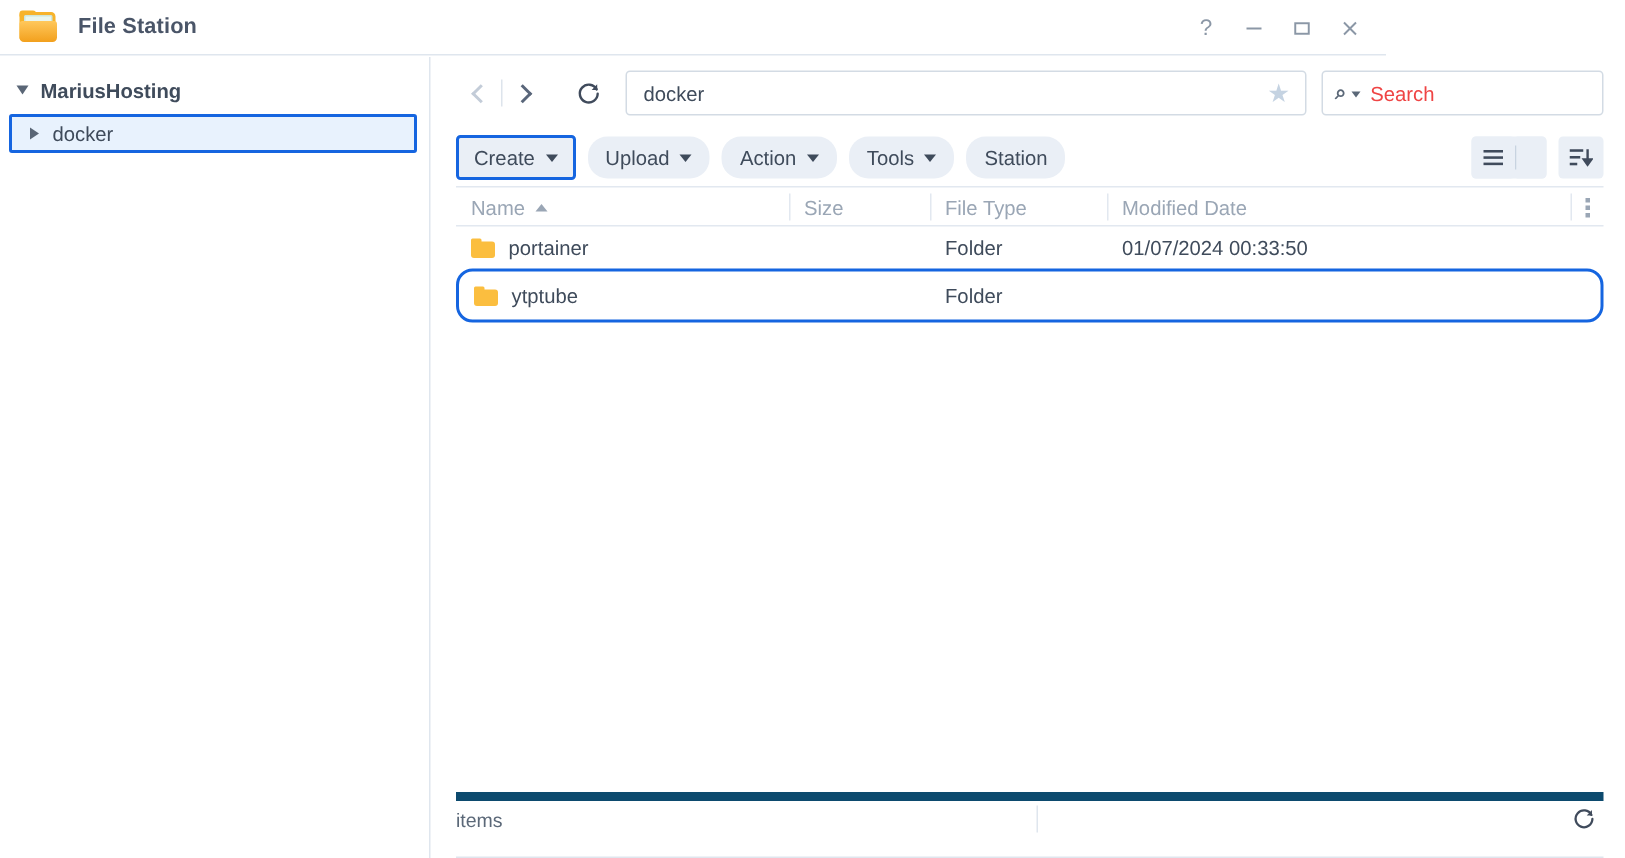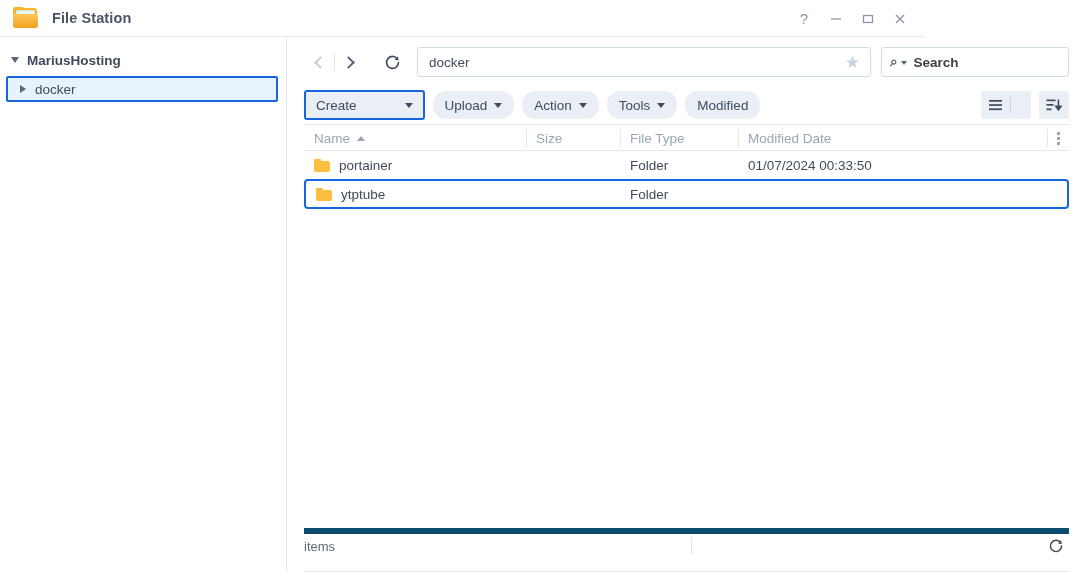--- a/index.html
+++ b/index.html
@@ -102,32 +102,32 @@
   }
   .pathbox .pathtext { flex:1; font-size:13.5px; color:#3f4b5b; }
   .star { color:#c5d3e2; font-size:17px; line-height:1; cursor:pointer; padding:0 2px;}
   .searchbox {
     width:188px; height:30px; border:1px solid #d3dbe4; border-radius:3px;
     display:flex; align-items:center; padding:0 8px; margin-left:10px; background:#fff;
   }
   .search-q { font-size:13.5px; font-weight:bold; color:#5b6878; }
   .mini-caret { width:0;height:0;border-left:3.5px solid transparent;border-right:3.5px solid transparent;
     border-top:4.5px solid #5b6878; margin:2px 0 0 3px; }
-  .search-ph { font-size:13.5px; color:#404040; margin-left:7px;font-weight:bold; }
+  .search-ph { font-size:13.5px; color:#ef4444; margin-left:7px; }
 
   .toolbar { display:flex; align-items:center; height:38px; padding:0 14px 0 16px; }
   .tbtn {
     height:28px; background:#eaeff6; border:none; border-radius:13px;
     font-family:"Liberation Sans",sans-serif; font-size:13.5px; color:#3f4b5b;
     padding:0 12px; display:flex; align-items:center; cursor:pointer; margin-right:8px;
   }
   .tbtn .dcaret { width:0;height:0;border-left:4px solid transparent;border-right:4px solid transparent;
     border-top:5px solid #3f4b5b; margin-left:7px; }
   .tbtn.focused {
-    border:2px solid #1565e0; background:#eaeff6; padding:0 10px; height:30px; border-radius:3px;gap:41px;
+    border:2px solid #1565e0; background:#eaeff6; padding:0 10px; height:30px; border-radius:3px;
   }
   .tb-spacer { flex:1; }
   .icon-btn {
     height:28px; background:#eaeff6; border-radius:3px; display:flex; align-items:center;
     justify-content:center; cursor:pointer;
   }
   .view-btn { width:29px; }
   .view-caret-btn { width:20px; border-radius:0 3px 3px 0; }
   .view-combo { display:flex; align-items:center; background:#eaeff6; border-radius:3px; margin-right:8px;}
   .vsep { width:1px;height:16px;background:#c8d3e0; }
@@ -149,21 +149,21 @@
     display:flex; align-items:center; justify-content:center; cursor:pointer; }
   .col-menu .dots { display:flex; flex-direction:column; gap:2px; }
   .col-menu .dots i { width:3px;height:3px;background:#9aa6b5;display:block;border-radius:0; }
   .col-menu .vline { position:absolute; left:0; top:4px; bottom:4px; width:1px; background:#e2e8f0; }
 
   .rows { position:relative; margin:0 14px 0 16px; }
   .row {
     position:relative; height:28px; display:flex; align-items:center;
     font-size:13.5px; color:#3f4b5b;
   }
-  .row.selected { border:2px solid #1565e0; border-radius:4px; height:30px; }
+  .row.selected { border:2px solid #1565e0; border-radius:11px; height:36px; }
   .cell { position:absolute; display:flex; align-items:center; height:100%; padding-left:10px; }
   .folder-ic {
     width:16px;height:13px;position:relative;flex:none;margin-right:9px;
   }
   .folder-ic .ftab { position:absolute;left:0;top:0;width:7px;height:3px;background:#fbbe3f;border-radius:1px 1px 0 0;}
   .folder-ic .fbody { position:absolute;left:0;top:2px;width:16px;height:11px;background:#fbbe3f;border-radius:1px 2px 2px 2px;}
 
   
   .statusbar {
     position:absolute; left:16px; right:14px; bottom:14px; height:30px;
@@ -262,21 +262,21 @@
       </button>
       <button class="tbtn">
         <span>Action</span>
         <span class="dcaret"></span>
       </button>
       <button class="tbtn">
         <span>Tools</span>
         <span class="dcaret"></span>
       </button>
       <button class="tbtn">
-        <span>Modified</span>
+        <span>Station</span>
       </button>
       <div class="tb-spacer"></div>
       <div class="view-combo">
         <div class="icon-btn view-btn">
           <svg width="15" height="12" viewBox="0 0 15 12">
             <rect x="1" y="1" width="13" height="1.7" fill="#404b5c"></rect>
             <rect x="1" y="5.2" width="13" height="1.7" fill="#404b5c"></rect>
             <rect x="1" y="9.4" width="13" height="1.7" fill="#404b5c"></rect>
           </svg>
         </div>

